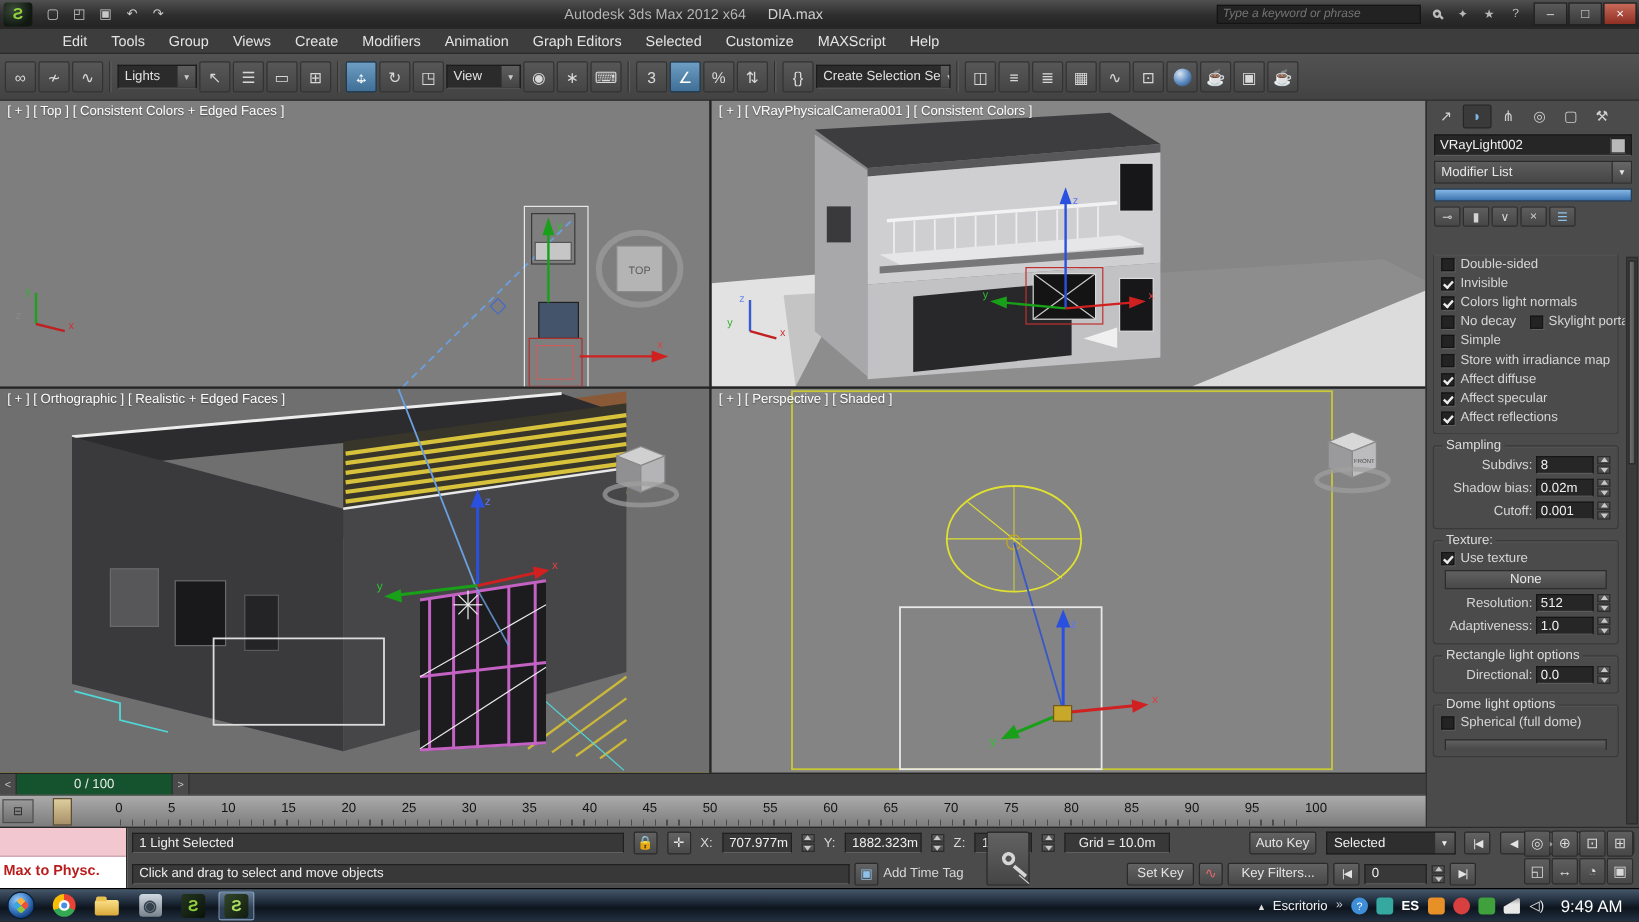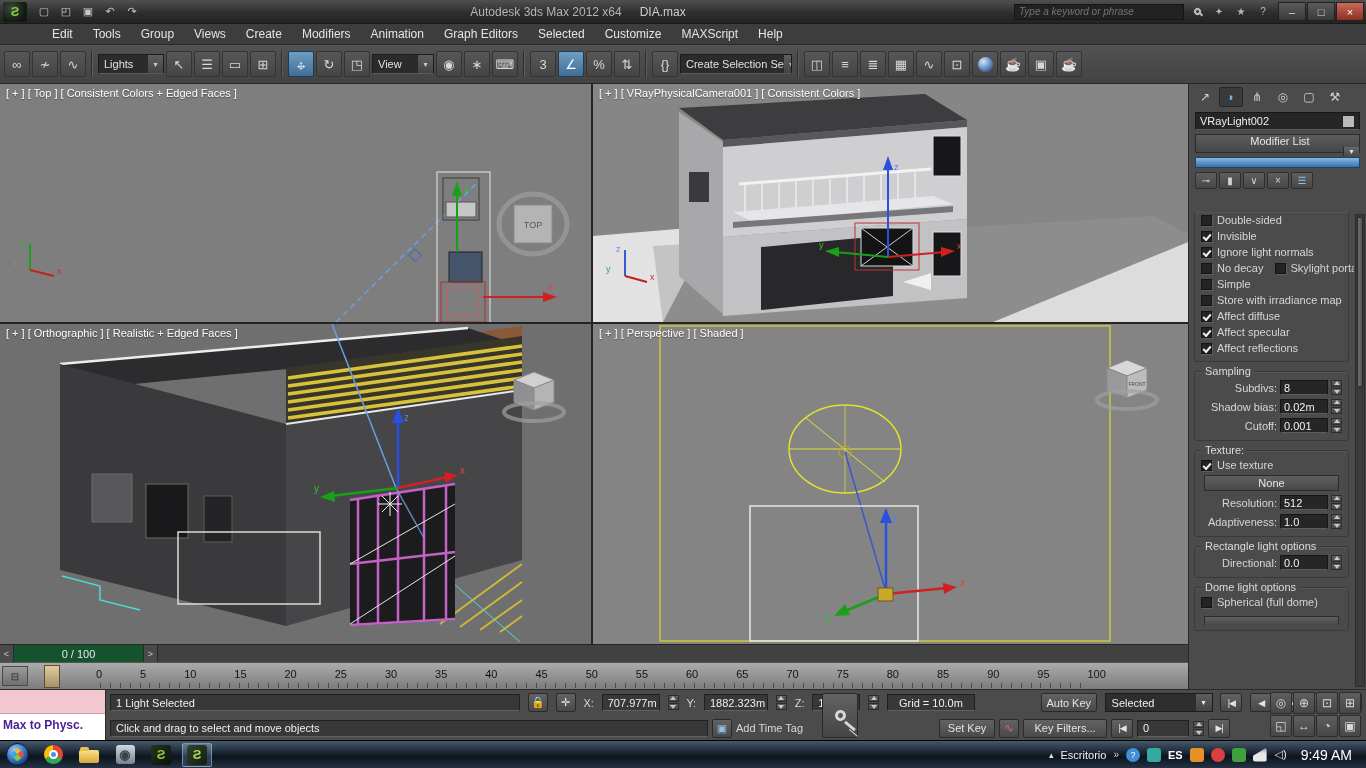--- a/index.html
+++ b/index.html
@@ -45,21 +45,21 @@
 .vp-label{position:absolute;left:6px;top:3px;color:#fff;font-size:11px;text-shadow:0 1px 1px rgba(0,0,0,.4);}
 .vp.activevp{box-shadow:inset 0 0 0 1px #d9c33a;}
 
 
 .cmdpanel{position:absolute;left:1188px;top:84px;width:178px;height:605px;background:#4b4b4b;border-left:1px solid #2a2a2a;font-size:11px;color:#d6d6d6;overflow:hidden;}
 .ptabs{display:flex;align-items:center;gap:2px;padding:3px 4px;height:26px;}
 .ptab{width:24px;height:20px;display:flex;align-items:center;justify-content:center;color:#d0d0d0;font-size:12px;border-radius:2px;border:1px solid transparent;}
 .ptab.active{background:#3a3a3a;border-color:#262626;color:#7db4e0;}
 .objname{margin:2px 6px;height:18px;background:#262626;border:1px solid #181818;border-bottom-color:#5c5c5c;display:flex;align-items:center;padding:0 4px;color:#efefef;}
 .swatch{width:13px;height:13px;background:#b9b9b9;border:1px solid #222;margin-left:auto;}
-.modlist{margin:4px 6px;height:19px;background:linear-gradient(#5c5c5c,#464646);border:1px solid #2c2c2c;display:flex;align-items:center;padding-left:5px;color:#e6e6e6;flex-direction:column;}
+.modlist{margin:4px 6px;height:19px;background:linear-gradient(#5c5c5c,#464646);border:1px solid #2c2c2c;display:flex;align-items:center;padding-left:5px;color:#e6e6e6;}
 .modlist .ddarrow{margin-left:auto;width:16px;height:100%;background:linear-gradient(#676767,#4a4a4a);display:flex;align-items:center;justify-content:center;font-size:8px;border-left:1px solid #2c2c2c;}
 .stackbar{height:11px;margin:2px 6px;background:linear-gradient(#86b9e6,#3a70ad);border:1px solid #23405c;}
 .stackbtns{display:flex;gap:2px;padding:2px 6px;}
 .sbtn{width:22px;height:17px;display:flex;align-items:center;justify-content:center;background:linear-gradient(#5e5e5e,#474747);border:1px solid #2e2e2e;color:#d4d4d4;font-size:10px;border-radius:2px;}
 .sbtn.blue{color:#8fc0e8;}
 .rollout{position:absolute;left:0;top:126px;right:12px;bottom:0;overflow:hidden;padding-top:2px;}
 .group{border:1px solid #3a3a3a;border-radius:3px;margin:9px 5px 0;padding:6px 3px 5px;position:relative;box-shadow:inset 0 1px 0 #565656;}
 .group.noh{margin-top:0;border-top:none;border-radius:0 0 3px 3px;padding-top:0;}
 .ghd{position:absolute;top:-7px;left:7px;background:#4b4b4b;padding:0 3px;color:#dcdcdc;}
 .cbrow{display:flex;align-items:flex-end;gap:5px;padding:2px 3px;min-width:50%;}
@@ -89,21 +89,21 @@
 .ruler-btn{position:absolute;left:2px;top:3px;width:26px;height:20px;background:linear-gradient(#9a9a9a,#707070);border:1px solid #4a4a4a;display:flex;align-items:center;justify-content:center;color:#2a2a2a;font-size:10px;}
 .ruler-ticks{position:absolute;left:96px;right:82px;top:5px;display:flex;justify-content:space-between;}
 .tick{font-size:11px;color:#141414;}
 .mticks{position:absolute;left:100px;width:990px;bottom:1px;height:5px;background:repeating-linear-gradient(90deg,rgba(30,30,30,.55) 0 1px,transparent 1px 9.9px);}
 .slider-handle{position:absolute;left:44px;top:2px;width:16px;height:23px;background:linear-gradient(#ddcd9c,#a8906a);border:1px solid #5e4e32;}
 
 
 .statusbar{position:absolute;left:0;top:689px;width:1366px;height:51px;background:#4b4b4b;border-top:1px solid #2a2a2a;}
 .minilistener{position:absolute;left:0;top:0;width:106px;height:51px;background:#fff;border-right:1px solid #2a2a2a;overflow:hidden;}
 .mlpink{height:24px;background:#f2c7cf;border-bottom:1px solid #c9a0a8;}
-.mltext{padding:4px 3px 0;color:#4c1d95;font-weight:bold;font-size:12px;white-space:nowrap;}
+.mltext{padding:4px 3px 0;color:#b91c1c;font-weight:bold;font-size:12px;white-space:nowrap;}
 .srow{position:absolute;left:106px;right:0;height:25px;display:flex;align-items:center;gap:4px;padding:0 4px;}
 .srow1{top:0;justify-content:space-between;}
 .srow2{top:25px;height:26px;}
 .sfield{height:17px;background:#383838;border:1px solid #202020;border-bottom-color:#606060;display:flex;align-items:center;padding:0 5px;color:#eee;white-space:nowrap;overflow:hidden;}
 .btn3d{height:19px;background:linear-gradient(#626262,#494949);border:1px solid #2a2a2a;display:flex;align-items:center;justify-content:center;color:#e4e4e4;padding:0 6px;white-space:nowrap;border-radius:2px;}
 .sico{width:20px;flex:0 0 20px;padding:0;font-size:11px;}
 .coordlbl{color:#d8d8d8;flex:0 0 auto;}
 .keybig{position:absolute;left:822px;top:3px;width:36px;height:45px;background:linear-gradient(#626262,#454545);border:1px solid #282828;display:flex;align-items:center;justify-content:center;border-radius:2px;}
 .keyglyph{width:11px;height:11px;border:3px solid #d6d6d6;border-radius:50%;position:relative;transform:rotate(40deg);}
 .keyglyph::after{content:"";position:absolute;left:10px;top:3px;width:13px;height:3px;background:#d6d6d6;box-shadow:7px 3px 0 -1px #d6d6d6;}
@@ -686,21 +686,21 @@
               <span class="cblabel">Double-sided</span>
             </div>
 
             <div class="cbrow">
               <span class="cb checked"></span>
               <span class="cblabel">Invisible</span>
             </div>
 
             <div class="cbrow">
               <span class="cb checked"></span>
-              <span class="cblabel">Ignore light normals</span>
+              <span class="cblabel">Colors light normals</span>
             </div>
 
             <div class="cbrow">
               <span class="cb"></span>
               <span class="cblabel">No decay</span>
             </div>
 
             <div class="cbrow half">
               <span class="cb"></span>
               <span class="cblabel">Skylight portal</span>

